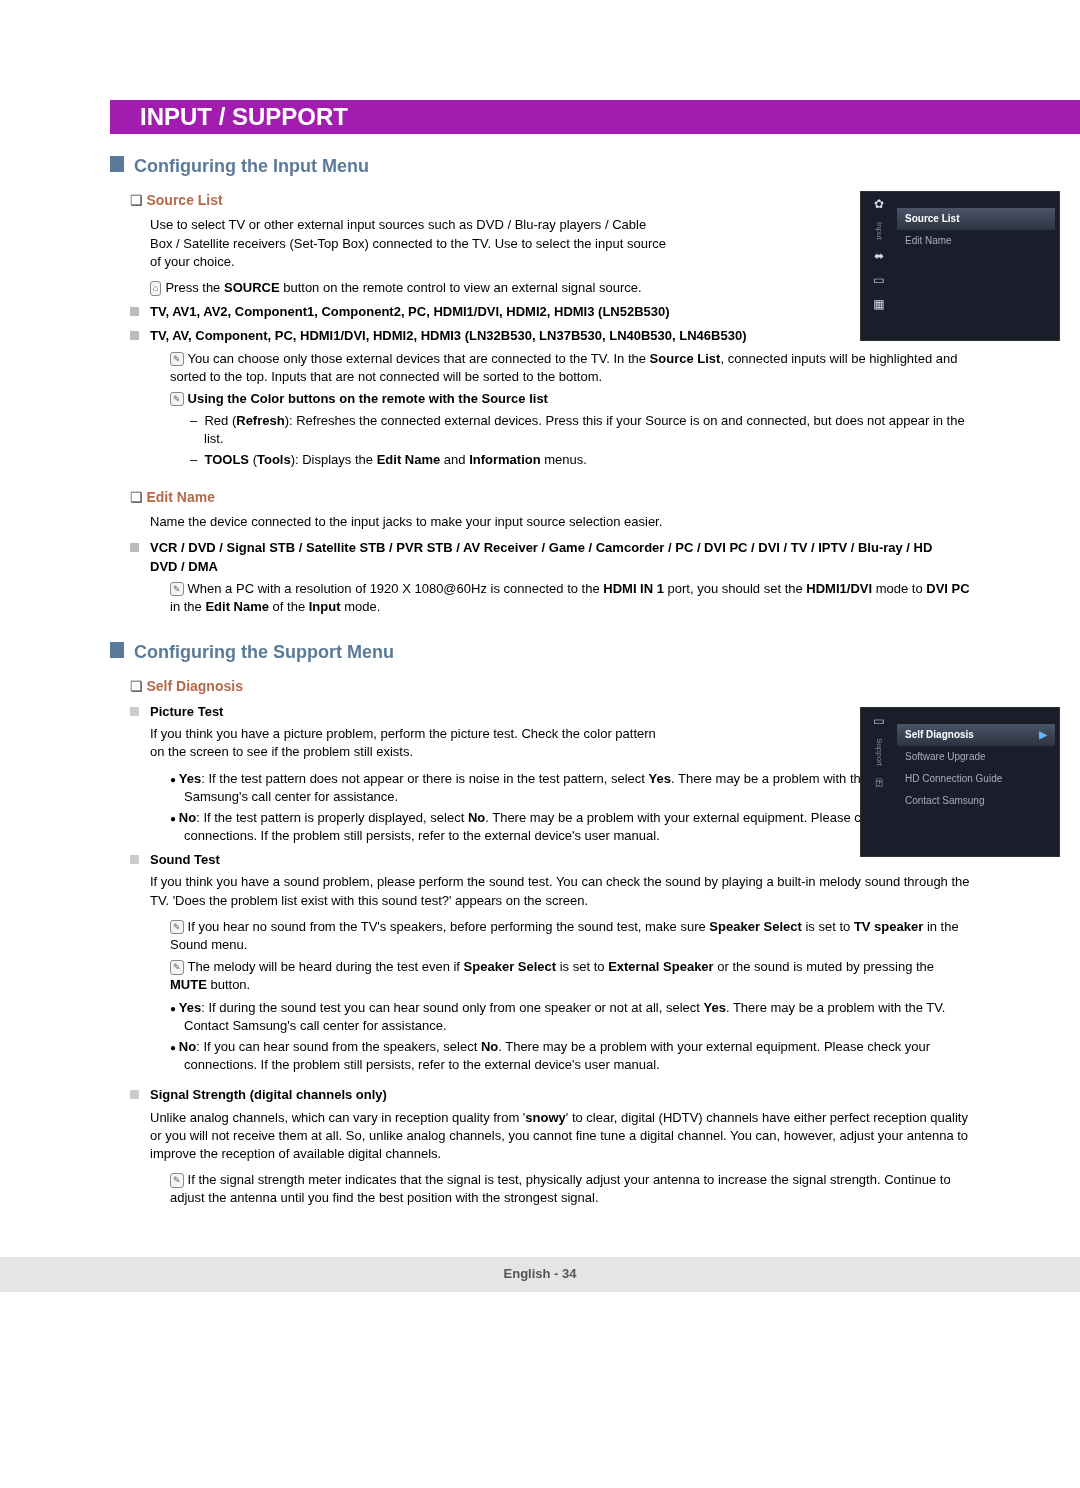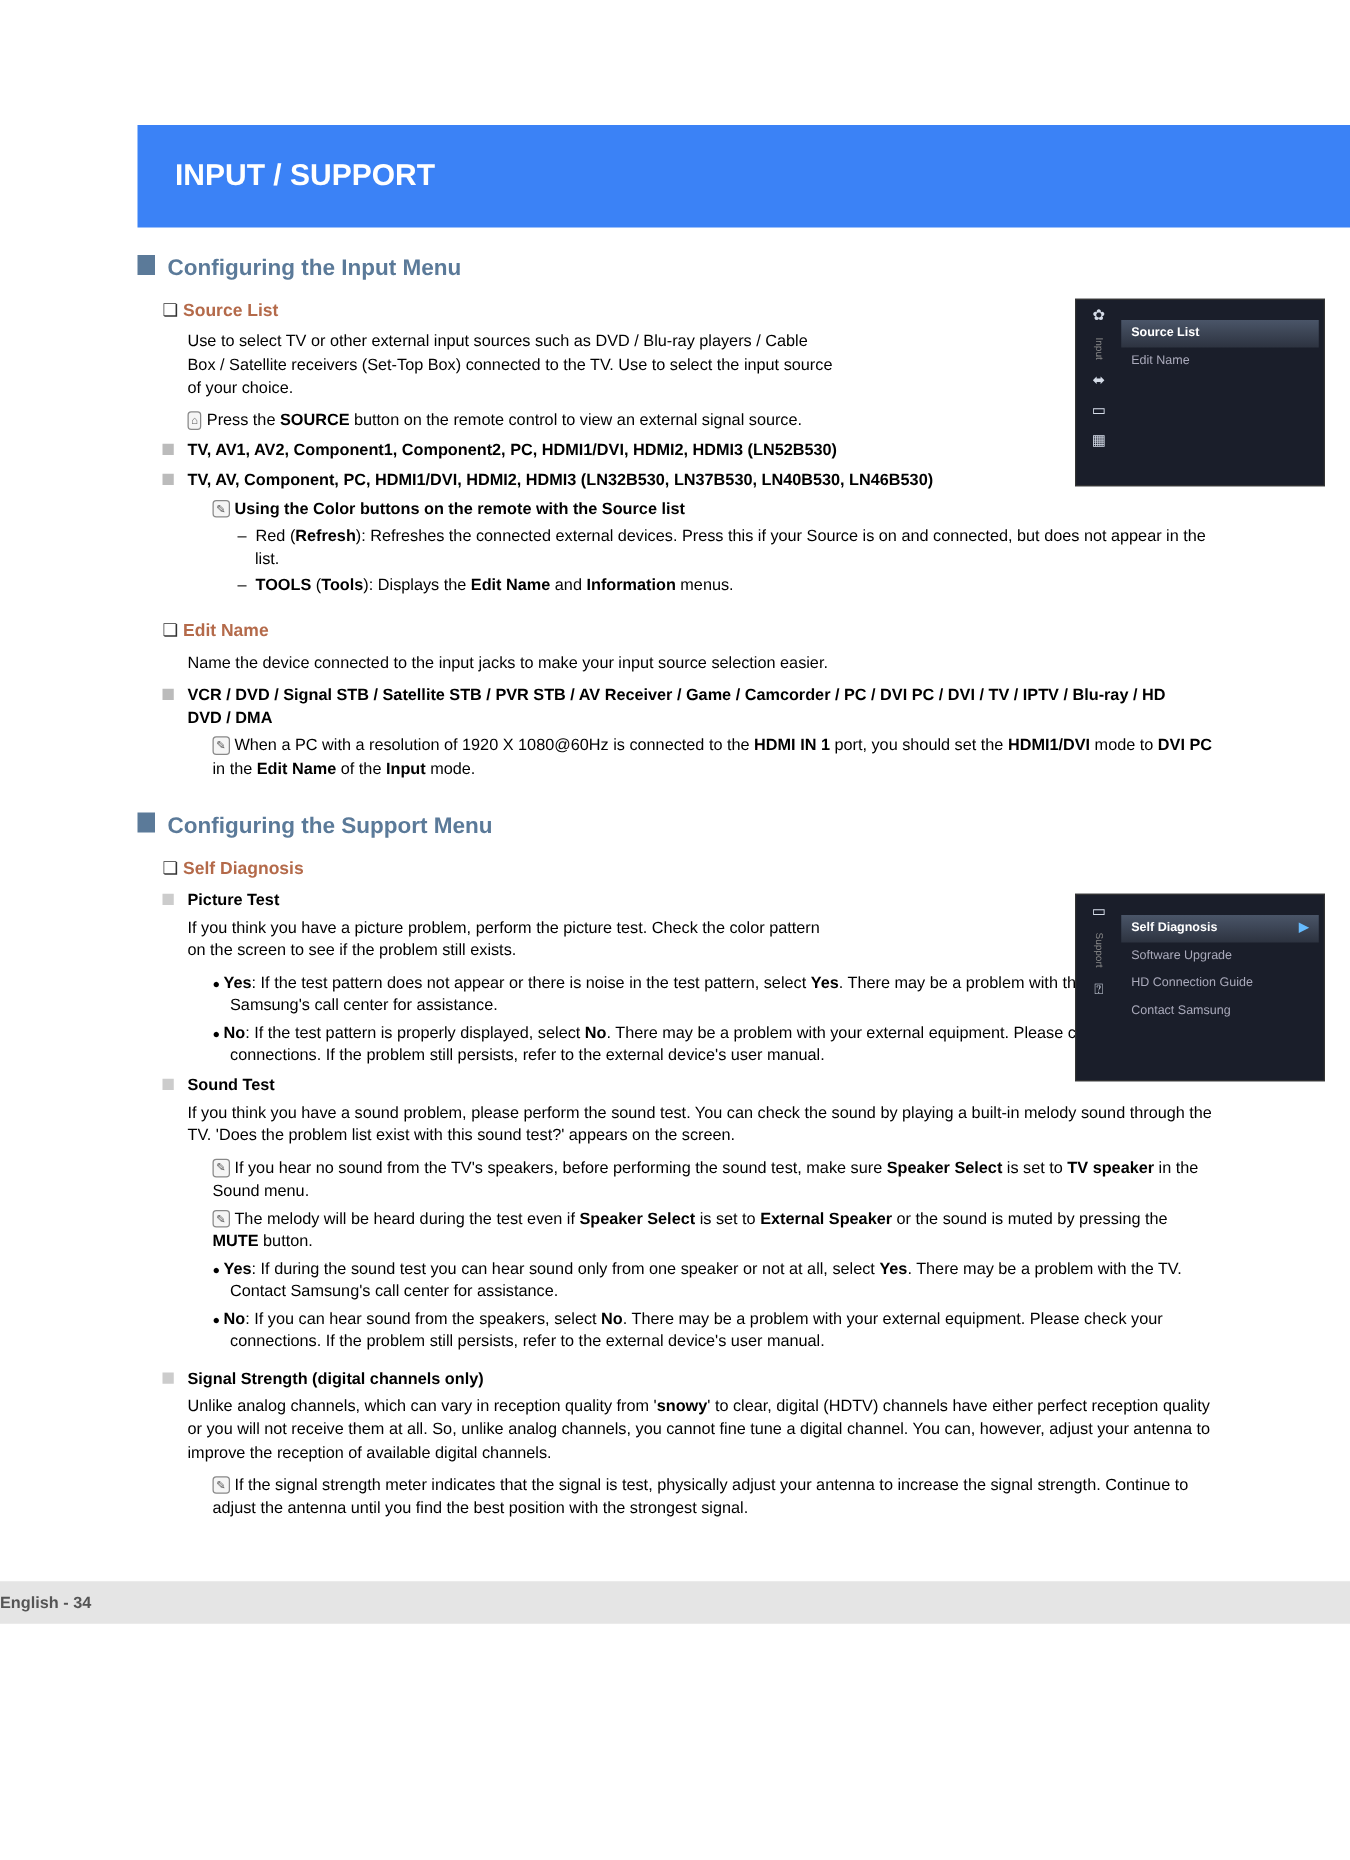--- a/index.html
+++ b/index.html
@@ -9,25 +9,25 @@
     width: 1080px;
     margin: 0 auto;
     color: #000;
     font-size: 13px;
     line-height: 1.4;
   }
   .page {
     padding: 0 0 40px 0;
   }
   .banner {
-    background: #3b82f6;
+    background: #a21caf;
     color: #fff;
     font-size: 24px;
     font-weight: bold;
-    padding: 24px 30px;
+    padding: 0 30px;
     margin: 100px 0 20px 110px;
   }
   .section-title {
     color: #5b7a99;
     font-size: 18px;
     font-weight: bold;
     margin: 20px 0 12px 110px;
     padding-left: 24px;
     position: relative;
   }
@@ -146,21 +146,21 @@
     justify-content: space-between;
     align-items: center;
   }
   .osd-row.sel {
     background: linear-gradient(#4a5568, #2d3340);
     color: #fff;
     font-weight: bold;
   }
   .arrow { color: #6bf; font-size: 10px; }
   .footer {
-    text-align: left;
+    text-align: center;
     margin-top: 50px;
     padding: 8px 0;
     background: #e5e5e5;
     font-weight: bold;
     color: #555;
     font-size: 13px;
   }
   b { font-weight: bold; }
 </style>
 </head>
@@ -192,20 +192,21 @@
       </div>
     </div>
 
     <div class="subhead checkbox-head">Source List</div>
     <div class="para">Use to select TV or other external input sources such as DVD / Blu-ray players / Cable Box / Satellite receivers (Set-Top Box) connected to the TV. Use to select the input source of your choice.</div>
     <div class="note"><span class="note-icon">⌂</span><span>Press the <b>SOURCE</b> button on the remote control to view an external signal source.</span></div>
 
     <div class="square-bullet">TV, AV1, AV2, Component1, Component2, PC, HDMI1/DVI, HDMI2, HDMI3 (LN52B530)</div>
     <div class="square-bullet">TV, AV, Component, PC, HDMI1/DVI, HDMI2, HDMI3 (LN32B530, LN37B530, LN40B530, LN46B530)</div>
 
+    <div class="sub-item"><span class="pencil-icon">✎</span><span>You can choose only those external devices that are connected to the TV. In the <b>Source List</b>, connected inputs will be highlighted and sorted to the top. Inputs that are not connected will be sorted to the bottom.</span></div>
     <div class="sub-item"><span class="pencil-icon">✎</span><b>Using the Color buttons on the remote with the Source list</b></div>
     <div class="dash-item">– &nbsp;Red (<b>Refresh</b>): Refreshes the connected external devices. Press this if your Source is on and connected, but does not appear in the list.</div>
     <div class="dash-item">– &nbsp;<b>TOOLS</b> (<b>Tools</b>): Displays the <b>Edit Name</b> and <b>Information</b> menus.</div>
 
     <div class="subhead checkbox-head" style="margin-top:18px">Edit Name</div>
     <div class="para wide">Name the device connected to the input jacks to make your input source selection easier.</div>
     <div class="square-bullet">VCR / DVD / Signal STB / Satellite STB / PVR STB / AV Receiver / Game / Camcorder / PC / DVI PC / DVI / TV / IPTV / Blu-ray / HD DVD / DMA</div>
     <div class="sub-item"><span class="pencil-icon">✎</span><span>When a PC with a resolution of 1920 X 1080@60Hz is connected to the <b>HDMI IN 1</b> port, you should set the <b>HDMI1/DVI</b> mode to <b>DVI PC</b> in the <b>Edit Name</b> of the <b>Input</b> mode.</span></div>
   </div>
 

